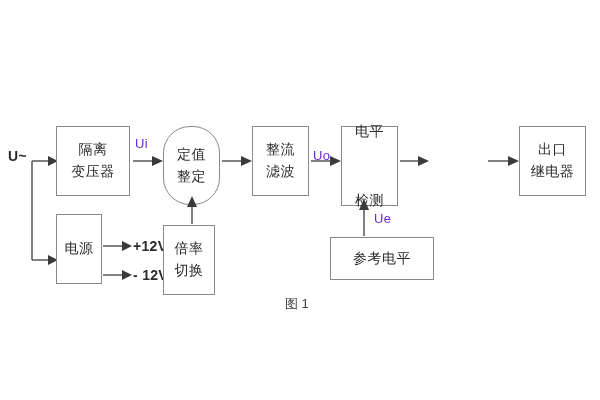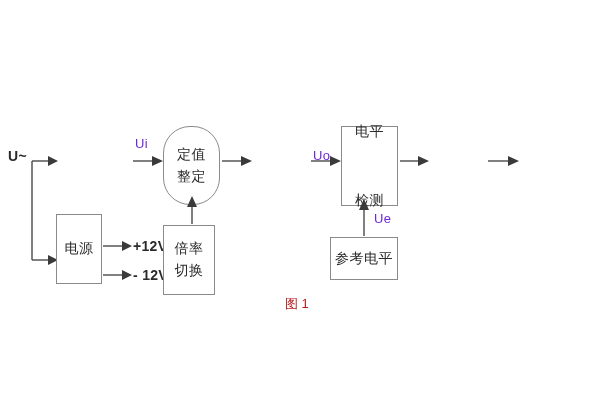--- a/index.html
+++ b/index.html
@@ -46,21 +46,21 @@
     position: absolute;
     font-size: 14px;
     font-weight: bold;
     color: #2b2b2b;
     white-space: nowrap;
     letter-spacing: 0.3px;
   }
   .caption {
     position: absolute;
     font-size: 13px;
-    color: #b91c1c;
+    color: #404040;
     white-space: nowrap;
   }
   .conn {
     position: absolute;
     overflow: visible;
   }
   .conn line, .conn path, .conn polyline {
     stroke: #4a4a4a;
     stroke-width: 1.4;
     fill: none;
@@ -77,20 +77,24 @@
   <div class="rail-label" style="left:8px; top:148px;">U~</div>
 
   <svg class="conn" style="left:0px; top:0px; width:600px; height:400px;">
     <polyline points="32,161 32,260"></polyline>
     <line x1="32" y1="161" x2="48" y2="161"></line>
     <polygon points="48,156 58,161 48,166"></polygon>
     <line x1="32" y1="260" x2="48" y2="260"></line>
     <polygon points="48,255 58,260 48,265"></polygon>
   </svg>
 
+  <div class="box" style="left:56px; top:126px; width:74px; height:70px;">
+    <span class="line">隔离</span>
+    <span class="line">变压器</span>
+  </div>
 
   <div class="box" style="left:56px; top:214px; width:46px; height:70px;">
     <span class="line">电源</span>
   </div>
 
   <svg class="conn" style="left:0px; top:0px; width:600px; height:400px;">
     <line x1="103" y1="246" x2="122" y2="246"></line>
     <polygon points="122,241 132,246 122,251"></polygon>
     <line x1="103" y1="275" x2="122" y2="275"></line>
     <polygon points="122,270 132,275 122,280"></polygon>
@@ -117,49 +121,57 @@
   <svg class="conn" style="left:0px; top:0px; width:600px; height:400px;">
     <line x1="192" y1="224" x2="192" y2="207"></line>
     <polygon points="187,207 192,196 197,207"></polygon>
   </svg>
 
   <svg class="conn" style="left:0px; top:0px; width:600px; height:400px;">
     <line x1="222" y1="161" x2="241" y2="161"></line>
     <polygon points="241,156 252,161 241,166"></polygon>
   </svg>
 
+  <div class="box" style="left:252px; top:126px; width:57px; height:70px;">
+    <span class="line">整流</span>
+    <span class="line">滤波</span>
+  </div>
 
   <div class="sig-label" style="left:313px; top:148px;">Uo</div>
   <svg class="conn" style="left:0px; top:0px; width:600px; height:400px;">
     <line x1="311" y1="161" x2="330" y2="161"></line>
     <polygon points="330,156 341,161 330,166"></polygon>
   </svg>
 
   <div class="box" style="left:341px; top:126px; width:57px; height:80px;gap:47px;">
     <span class="line">电平</span>
     <span class="line">检测</span>
   </div>
 
   <svg class="conn" style="left:0px; top:0px; width:600px; height:400px;">
     <line x1="364" y1="236" x2="364" y2="210"></line>
     <polygon points="359,210 364,199 369,210"></polygon>
   </svg>
   <div class="sig-label" style="left:374px; top:211px;text-align:center;">Ue</div>
 
-  <div class="box" style="left:330px; top:237px; width:68px; height:43px;">
+  <div class="box" style="left:330px; top:237px; width:104px; height:43px;">
     <span class="line">参考电平</span>
   </div>
 
   <svg class="conn" style="left:0px; top:0px; width:600px; height:400px;">
     <line x1="400" y1="161" x2="418" y2="161"></line>
     <polygon points="418,156 429,161 418,166"></polygon>
   </svg>
 
 
   <svg class="conn" style="left:0px; top:0px; width:600px; height:400px;">
     <line x1="488" y1="161" x2="508" y2="161"></line>
     <polygon points="508,156 519,161 508,166"></polygon>
   </svg>
 
+  <div class="box" style="left:519px; top:126px; width:67px; height:70px;">
+    <span class="line">出口</span>
+    <span class="line">继电器</span>
+  </div>
 
   <div class="caption" style="left:285px; top:295px;">图 1</div>
 
 </div>
 
 </body></html>

